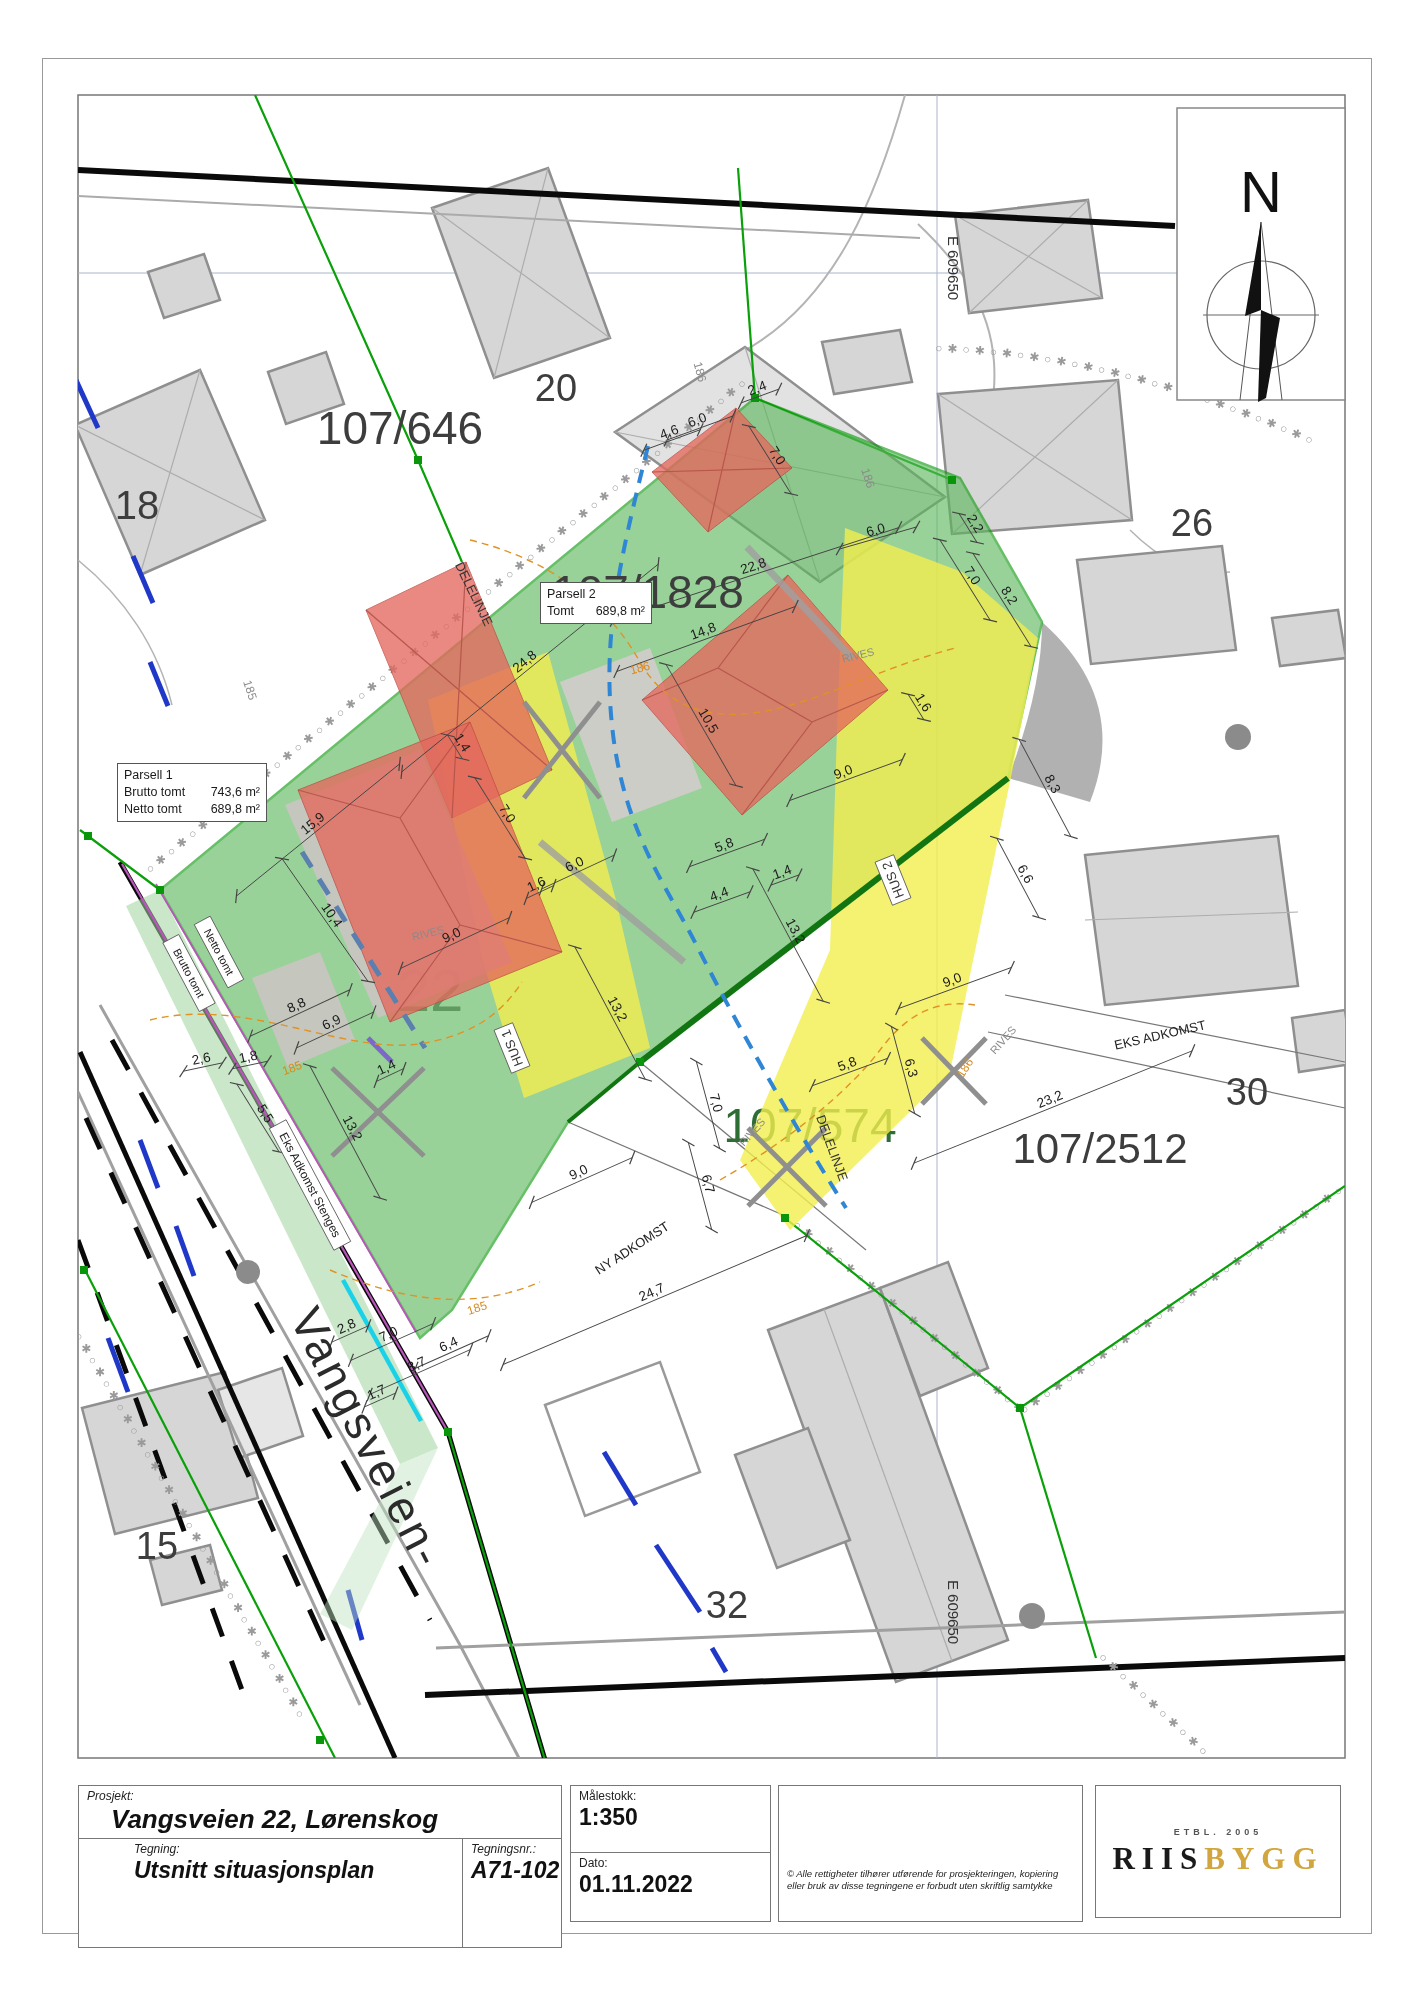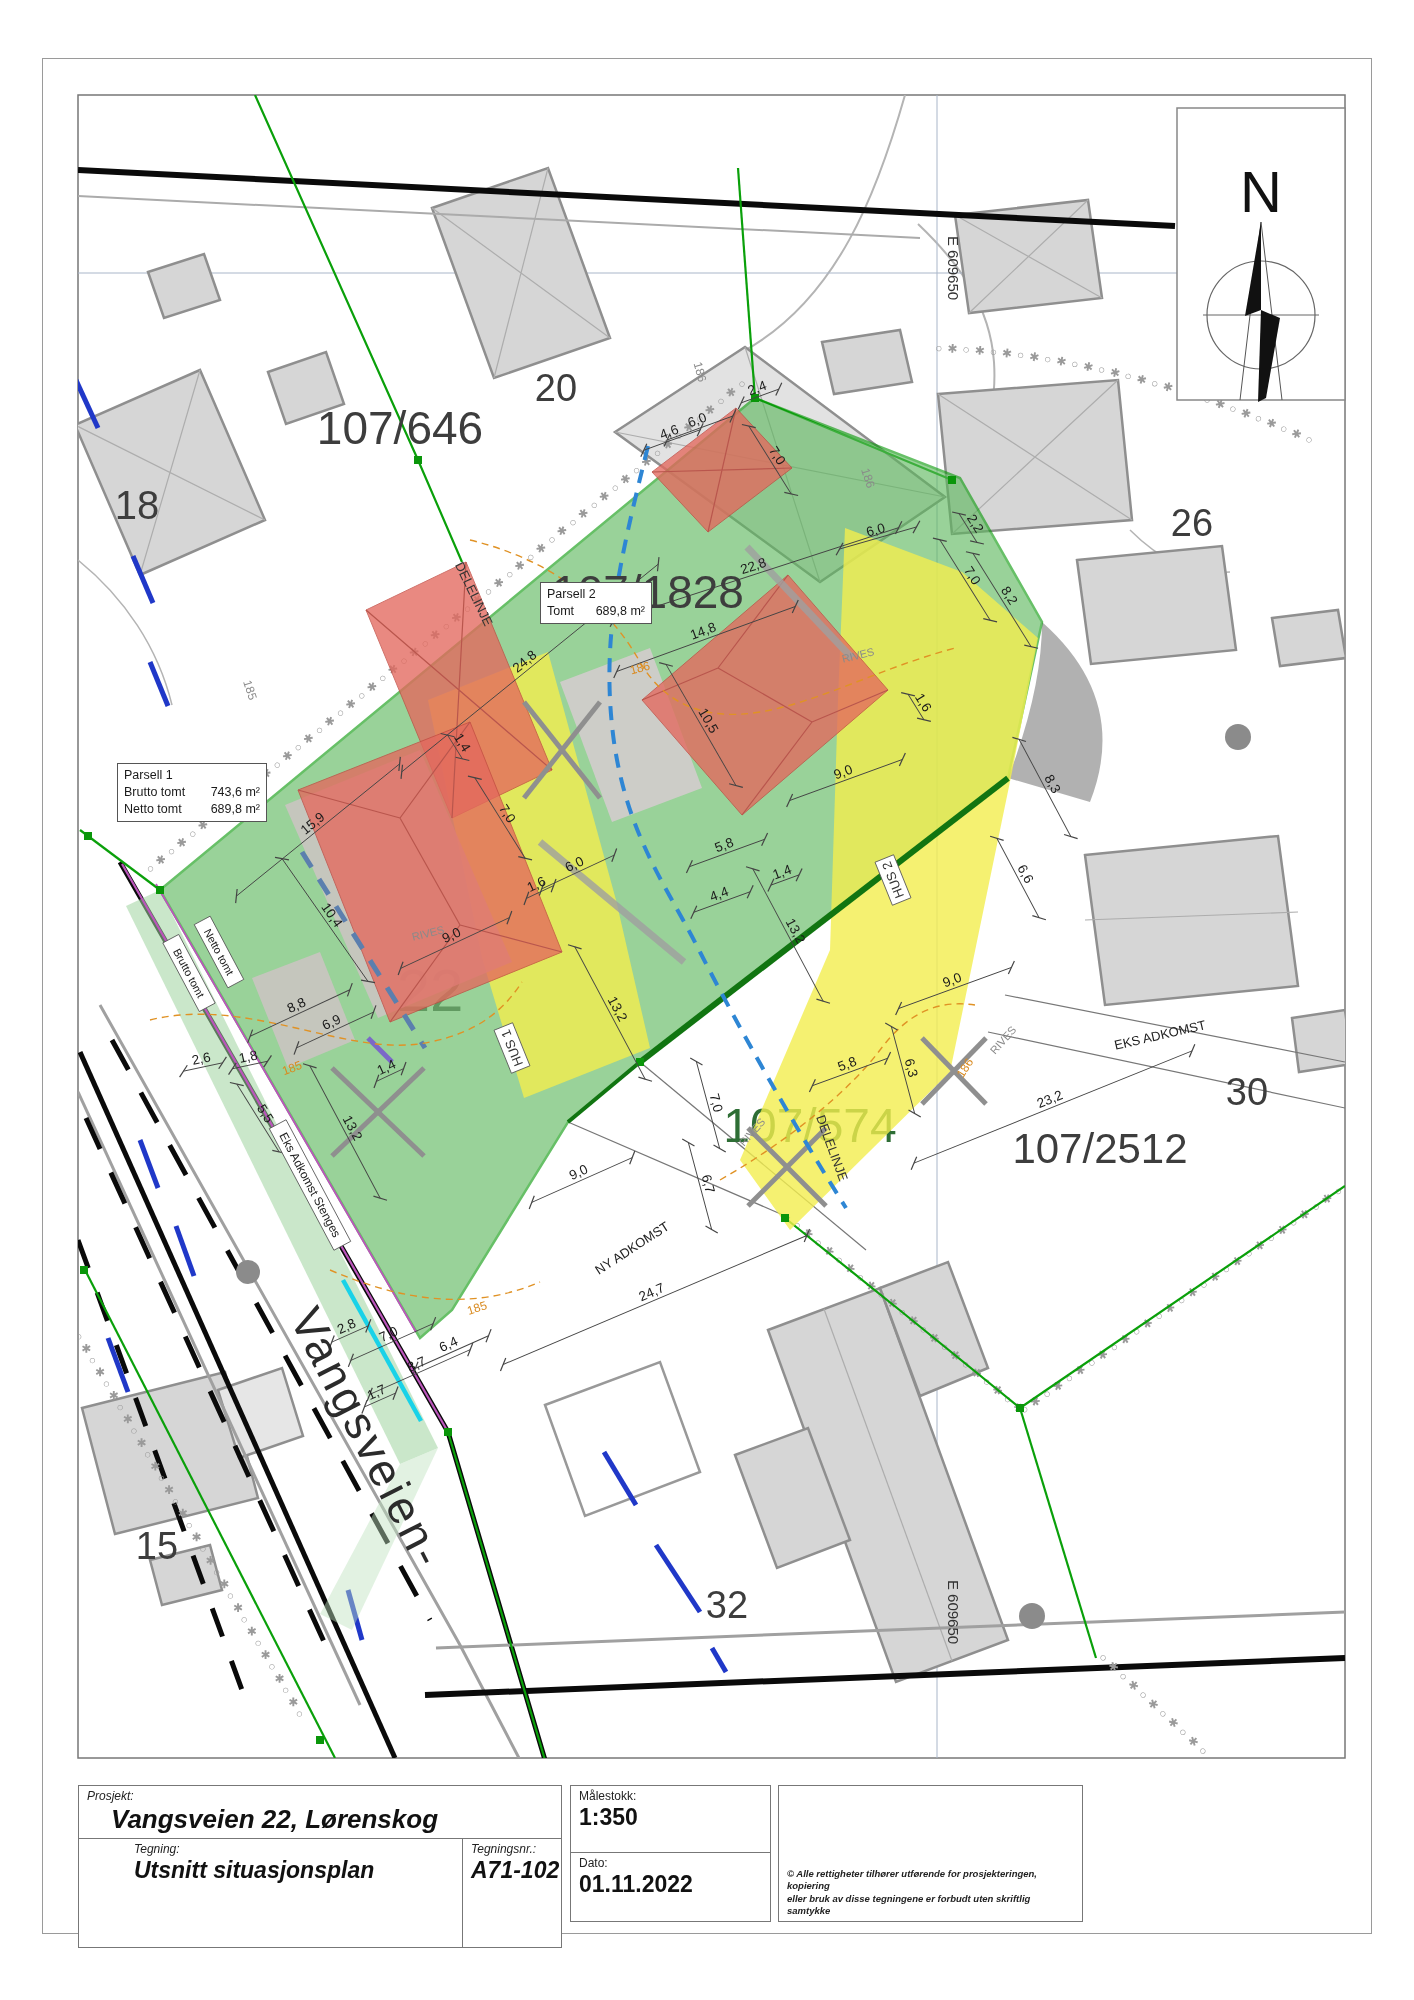--- a/index.html
+++ b/index.html
@@ -671,19 +671,25 @@
       <div class="tb-label">Målestokk:</div>
       <div class="tb-value">1:350</div>
     </div>
     <div class="tb-row" style="top:67px;bottom:0;">
       <div class="tb-label">Dato:</div>
       <div class="tb-value">01.11.2022</div>
     </div>
   </div>
 
   <div class="tb" style="left:778px;top:1785px;width:305px;height:137px;">
-    <div class="tb-row copyright" style="top:77px;bottom:0;font-weight:bold;">
+    <div class="tb-row copyright" style="top:77px;bottom:0;">
       <div>© Alle rettigheter tilhører utførende for prosjekteringen, kopiering</div>
       <div>eller bruk av disse tegningene er forbudt uten skriftlig samtykke</div>
     </div>
   </div>
 
+  <div class="tb" id="logo-box" style="left:1095px;top:1785px;width:246px;height:133px;">
+    <div id="logo-etbl">ETBL. 2005</div>
+    <div id="logo-row">
+      <span style="color:#1a1a1a;">RIIS</span><span id="logo-bygg" style="color: rgb(210, 166, 62);">BYGG</span>
+    </div>
+  </div>
 </div>
 
 </body></html>

